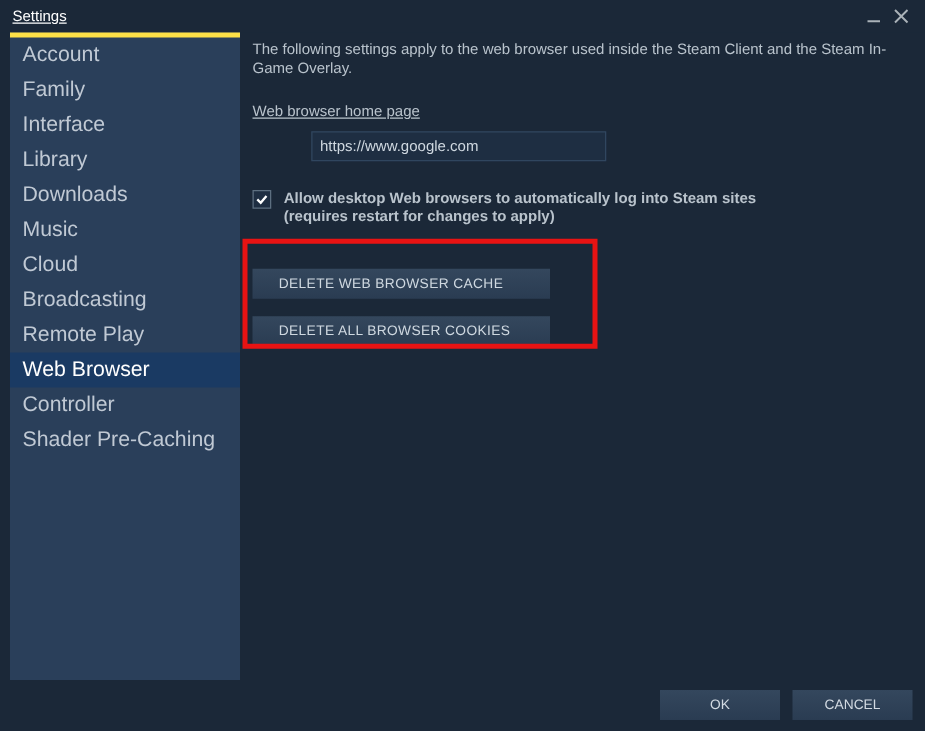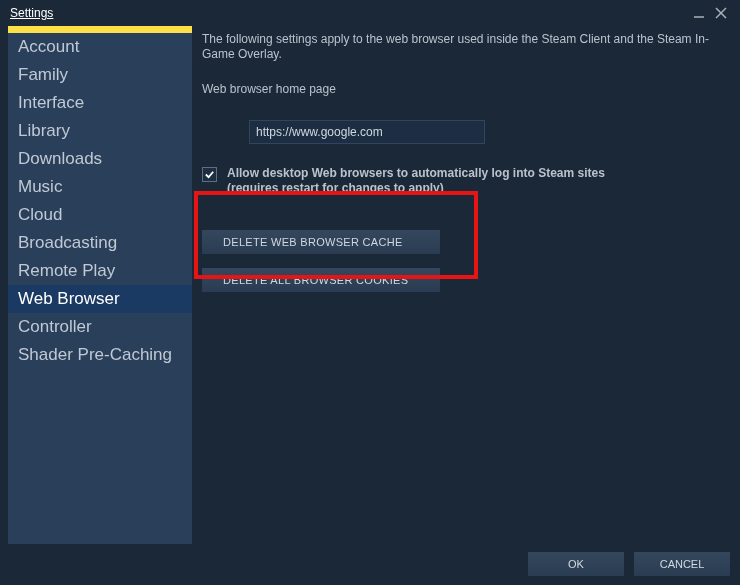--- a/index.html
+++ b/index.html
@@ -27,40 +27,40 @@
     display: flex;
     height: 518px;
     padding: 0 8px 0 8px;
     gap: 10px;
   }
   .sidebar {
     width: 184px;
     background: #2a3f5a;
     display: flex;
     flex-direction: column;
-    border-top: 7px solid #fde047;
+    border-top: 4px solid #fde047;
   }
   .sidebar-item {
     padding: 4px 10px 4px 10px;
     font-size: 17px;
     color: #c0c9d4;
     cursor: default;
     line-height: 20px;
   }
   .sidebar-item.selected {
     background: #1a3a63;
     color: #ffffff;
   }
   .content {
     flex: 1;
     padding: 6px 6px 0 0;
     position: relative;
   }
   .desc { color: #b9c3cc; font-size: 12px; line-height: 15px; margin-bottom: 20px; }
-  .section-label { color: #b9c3cc; font-size: 12px; margin-bottom: 24px; }
+  .section-label { color: #b9c3cc; font-size: 12px; margin-bottom: 9px; text-decoration: underline; }
   .text-input {
     width: 236px;
     height: 24px;
     background: #1e2e42;
     border: 1px solid #30465f;
     color: #cfd8e0;
     font-size: 12px;
     padding: 0 6px;
     outline: none;
     margin-left: 47px;

